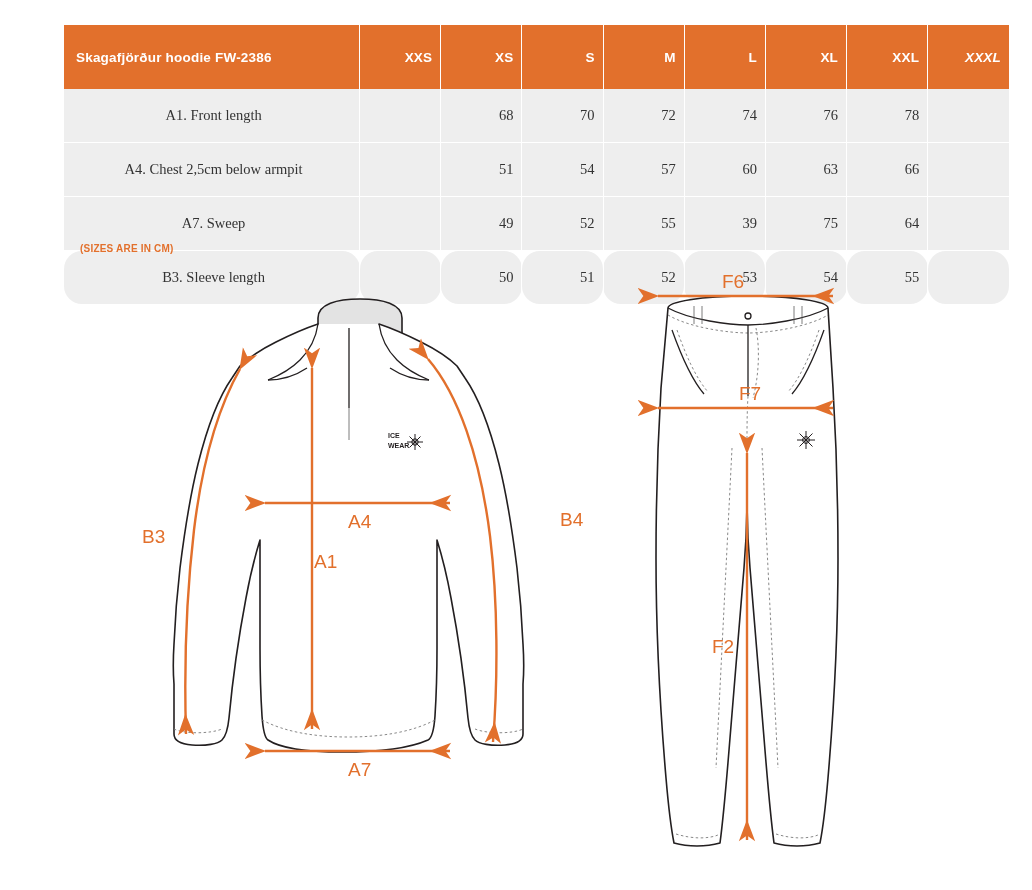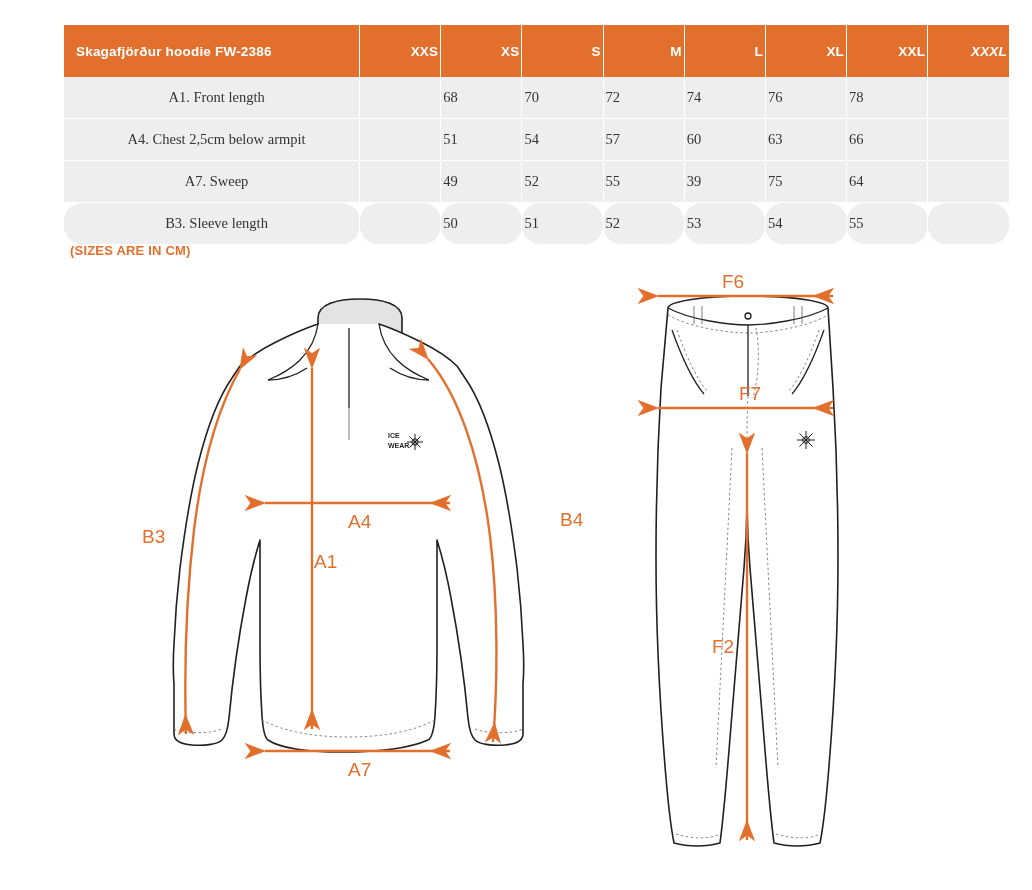--- a/index.html
+++ b/index.html
@@ -28,21 +28,21 @@
     top: 25px;
     width: 945px;
   }
   table.size-table {
     border-collapse: collapse;
     width: 945px;
     table-layout: fixed;
   }
   table.size-table th,
   table.size-table td {
-    padding: 2px;
+    padding: 8px;
     margin: 0;
   }
   .head-row th {
     background: #e2702c;
     color: #ffffff;
     height: 48px;
     font-size: 13.5px;
     font-weight: bold;
     text-align: right;
     vertical-align: middle;
@@ -52,45 +52,45 @@
   .head-row th.name-col {
     text-align: left;
     padding-left: 12px;
     font-size: 13.5px;
   }
   .head-row th:last-child { border-right: none; font-style: italic; }
 
   .body-row td {
     height: 37px;
     font-size: 13.5px;
-    text-align: left;
+    text-align: right;
     vertical-align: middle;
     background: #eeeeee;
     border-right: 1px solid #ffffff;
     border-bottom: 1px solid #ffffff;
     color: #333333;
     font-family: "Liberation Serif", serif;
     font-size: 14.5px;
   }
   .body-row td:last-child { border-right: none; }
   .body-row td.name-col {
     text-align: center;
     padding-left: 12px;
   }
   .body-row:last-child td { border-bottom: none; border-radius: 18px; }
 
   col.c-name { width: 295px; }
   col.c-size { width: 81px; }
 
   .units-note {
     position: absolute;
-    left: 70px;
+    left: 80px;
     top: 243px;
     color: #e2702c;
-    font-size: 13px;
+    font-size: 10px;
     font-weight: bold;
     letter-spacing: 0.2px;
   }
 
   
   .illustrations {
     position: absolute;
     left: 0;
     top: 268px;
     width: 1032px;

